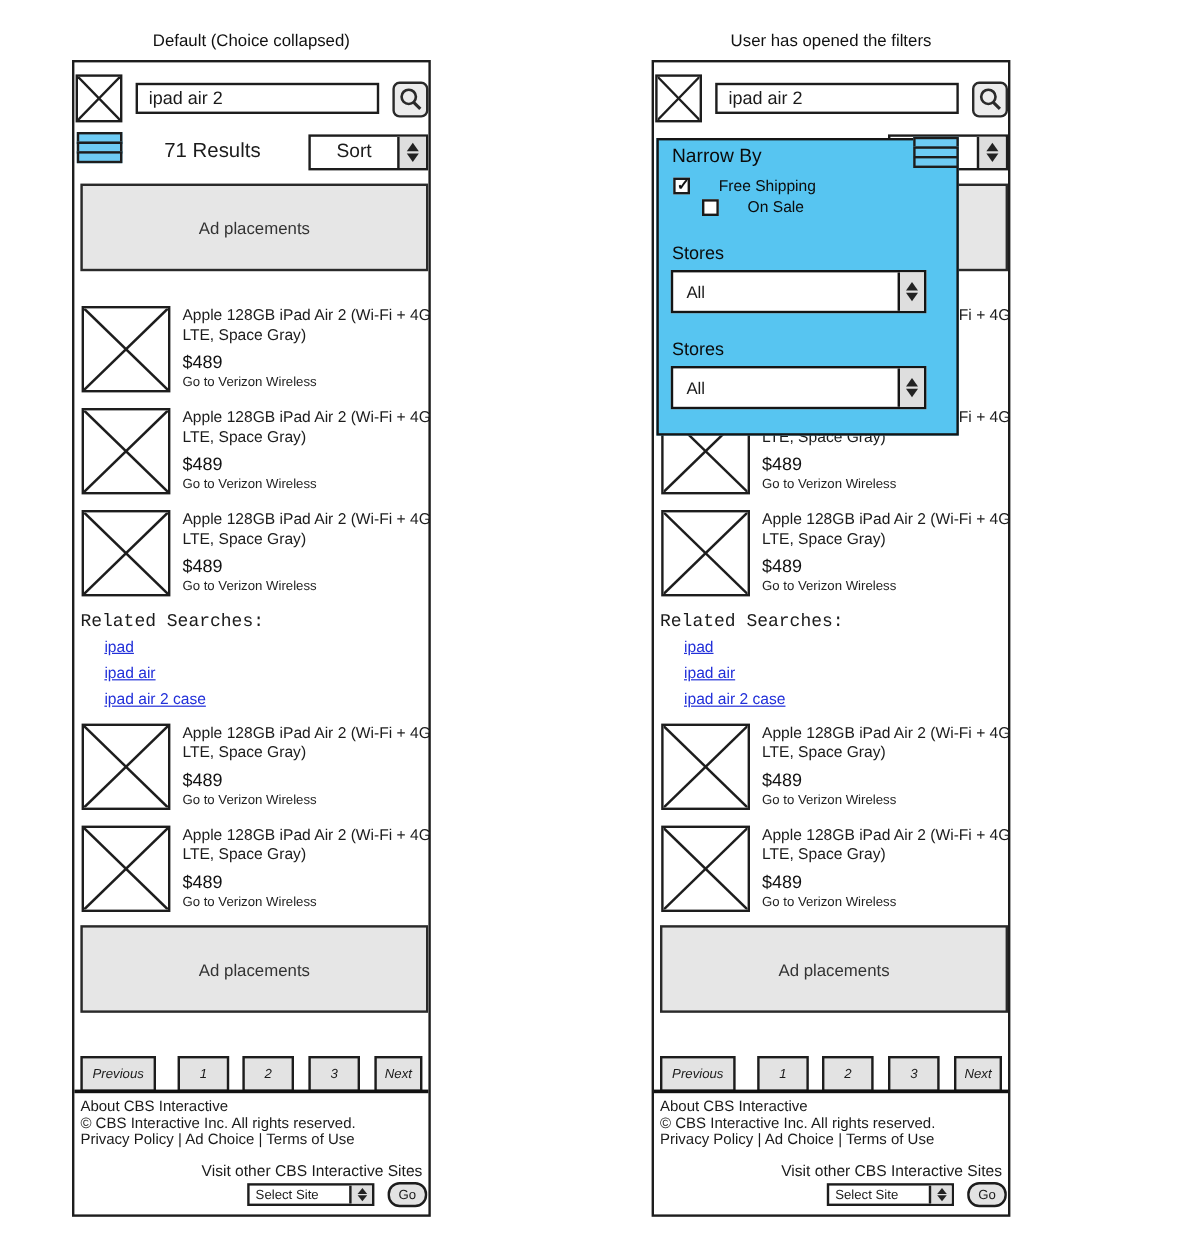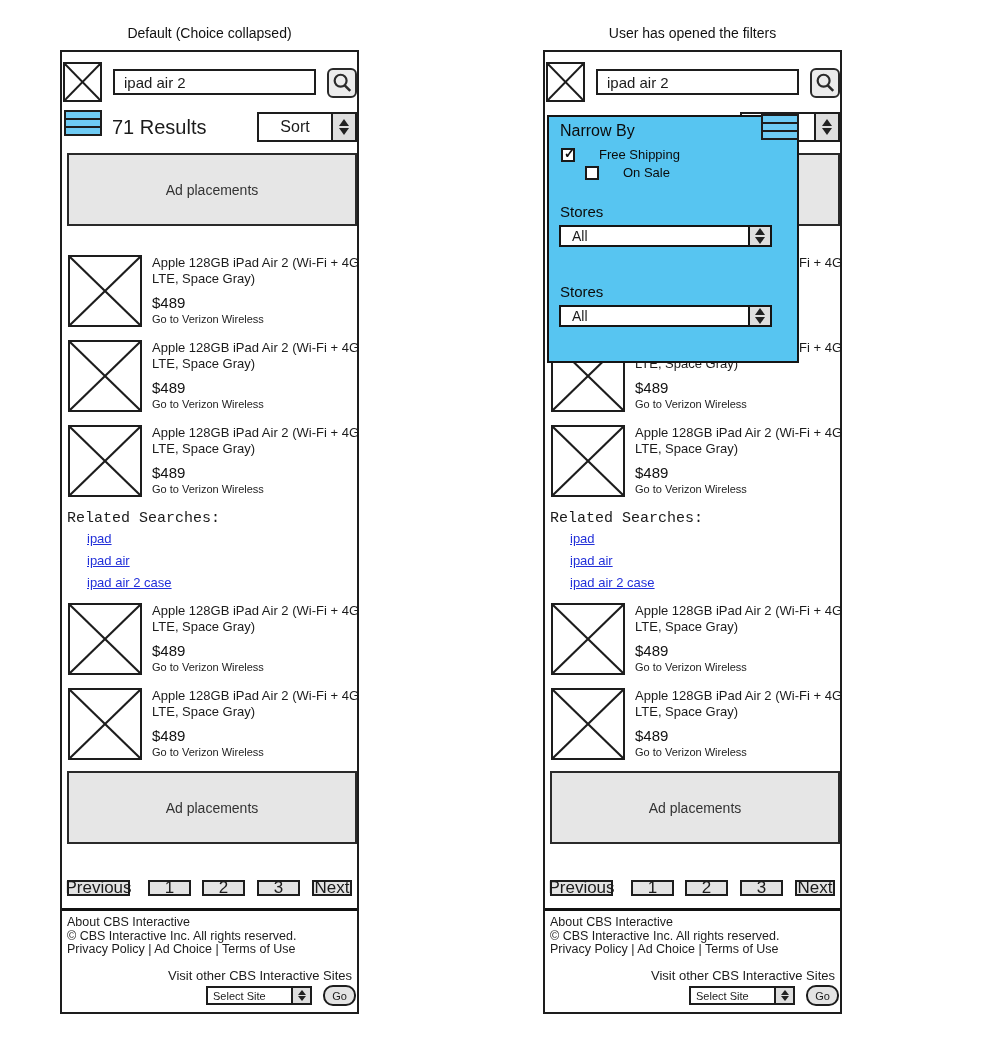--- a/index.html
+++ b/index.html
@@ -17,21 +17,21 @@
   .xbox svg{display:block;width:100%;height:100%;}
   .search-input{position:absolute;left:51px;top:17px;width:203px;height:26px;border:2px solid #1d1d1d;
                 font-family:"Liberation Sans",sans-serif;font-size:15px;padding:0 0 0 9px;color:#1b1b1b;background:#fff;}
   .search-btn{position:absolute;left:265px;top:16px;width:30px;height:30px;border:2px solid #2a2a2a;
               border-radius:6px;background:#ececec;display:flex;align-items:center;justify-content:center;cursor:pointer;}
 
   
   .hamburger{position:absolute;width:38px;cursor:pointer;}
   .hamburger .bar{height:10px;border:2px solid #1d1d1d;background:#6ecbf4;}
   .hamburger .bar + .bar{margin-top:-2px;}
-  .results-count{position:absolute;left:50px;top:64px;width:130px;text-align:left;font-size:20px;color:#1b1b1b;}
+  .results-count{position:absolute;left:50px;top:64px;width:130px;text-align:center;font-size:17px;color:#1b1b1b;}
   .sort-box{position:absolute;left:195px;top:60px;width:100px;height:30px;border:2px solid #1d1d1d;
             background:#fff;display:flex;align-items:stretch;cursor:pointer;}
   .sort-box .sort-text{flex:1;display:flex;align-items:center;justify-content:center;font-size:16px;}
 
   .spinner{width:24px;background:#dedede;border-left:2px solid #1d1d1d;
            display:flex;flex-direction:column;align-items:center;justify-content:center;}
   .spinner .up{width:0;height:0;border-left:5px solid transparent;border-right:5px solid transparent;
                border-bottom:7px solid #222;margin-bottom:2px;}
   .spinner .dn{width:0;height:0;border-left:5px solid transparent;border-right:5px solid transparent;
                border-top:7px solid #222;}
@@ -47,22 +47,22 @@
   .pinfo{position:absolute;left:84px;top:0;width:208px;}
   .ptitle{font-size:13px;line-height:16px;color:#1b1b1b;}
   .pprice{font-size:15px;color:#111;margin-top:7px;}
   .pstore{font-size:11px;color:#222;margin-top:2px;cursor:pointer;}
 
   
   .rel-heading{position:absolute;left:5px;font-size:15px;color:#1b1b1b;font-family:Liberation Mono, monospace;}
   .rel-link{position:absolute;left:25px;font-size:13px;color:#2230d9;text-decoration:underline;cursor:pointer;}
 
   
-  .pgbtn{position:absolute;top:828px;height:16px;background:#e3e3e3;border:2px solid #1d1d1d;
-         display:flex;align-items:center;justify-content:center;font-size:17px;color:#1b1b1b;cursor:pointer;}
+  .pgbtn{position:absolute;top:828px;height:30px;background:#e3e3e3;border:2px solid #1d1d1d;
+         display:flex;align-items:center;justify-content:center;font-size:11px;color:#1b1b1b;cursor:pointer;font-style:italic;}
 
   .divider{position:absolute;left:0;right:0;top:856px;height:3px;background:#111;}
 
   
   .footer-lines{position:absolute;left:5px;top:864px;font-size:12.5px;line-height:13.6px;color:#1b1b1b;}
   .visit-label{position:absolute;right:5px;top:916px;font-size:13px;color:#1b1b1b;}
   .site-select{position:absolute;left:144px;top:934px;width:106px;height:19px;border:2px solid #1d1d1d;
                background:#fff;display:flex;align-items:stretch;cursor:pointer;}
   .site-select .sel-text{flex:1;display:flex;align-items:center;padding-left:5px;font-size:11px;}
   .site-select .spinner{width:19px;}
@@ -73,21 +73,21 @@
 
   
   .filter-panel{position:absolute;left:2px;top:63px;width:252px;height:248px;background:#57c5f1;
                 border:2px solid #151515;z-index:10;}
   .fp-title{position:absolute;left:11px;top:5px;font-size:16px;color:#0b0b0b;}
   .fp-check-row{position:absolute;left:12px;display:flex;align-items:center;cursor:pointer;}
   .fp-box{width:14px;height:14px;border:2px solid #1a1a1a;background:#fff;position:relative;flex:none;}
   .fp-mark{position:absolute;left:1px;top:-4px;font-size:13px;font-weight:bold;color:#111;}
   .fp-check-label{margin-left:24px;font-size:13px;color:#0b0b0b;}
   .fp-group-label{position:absolute;left:11px;font-size:15px;color:#0b0b0b;}
-  .fp-select{position:absolute;left:10px;width:213px;height:22px;border:2px solid #151515;background:#fff;
+  .fp-select{position:absolute;left:10px;width:213px;height:36px;border:2px solid #151515;background:#fff;
              display:flex;align-items:stretch;cursor:pointer;}
   .fp-select .sel-text{flex:1;display:flex;align-items:center;padding-left:11px;font-size:14px;}
   .fp-select .spinner{width:22px;border-left:2px solid #151515;}
   .panel-hamburger{left:216px;top:62px;z-index:11;}
 </style>
 </head>
 <body>
 <div id="canvas">
 
 <div class="caption" style="left:60px;">Default (Choice collapsed)</div>

